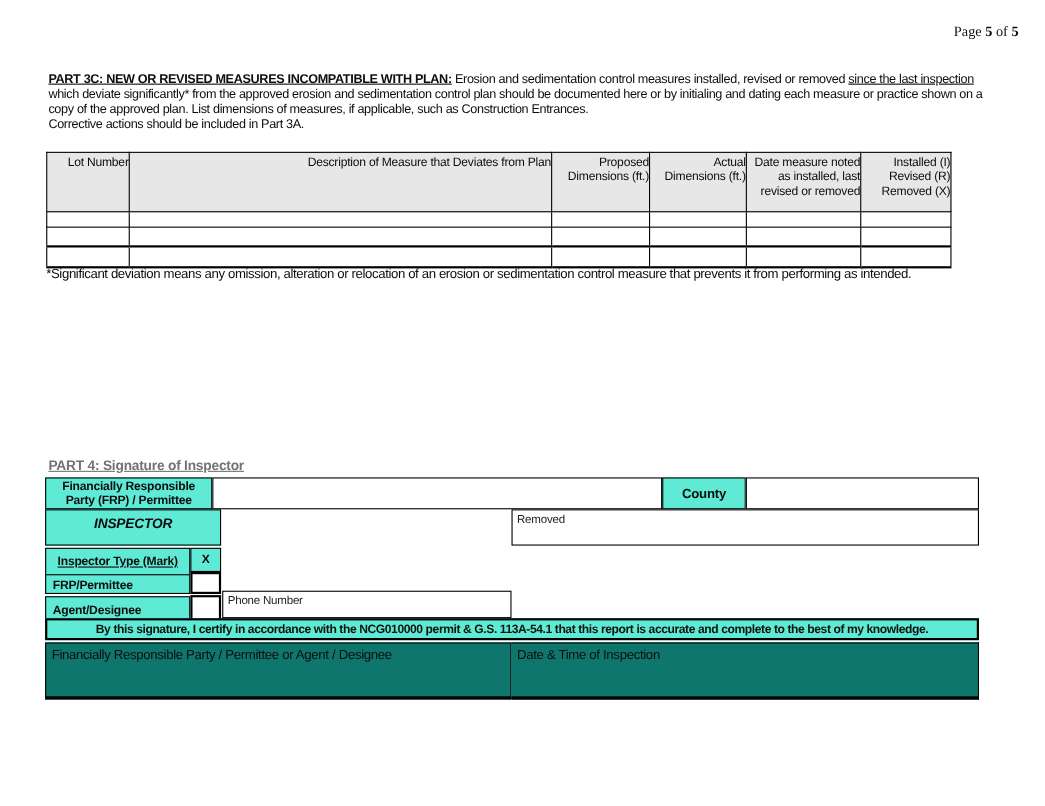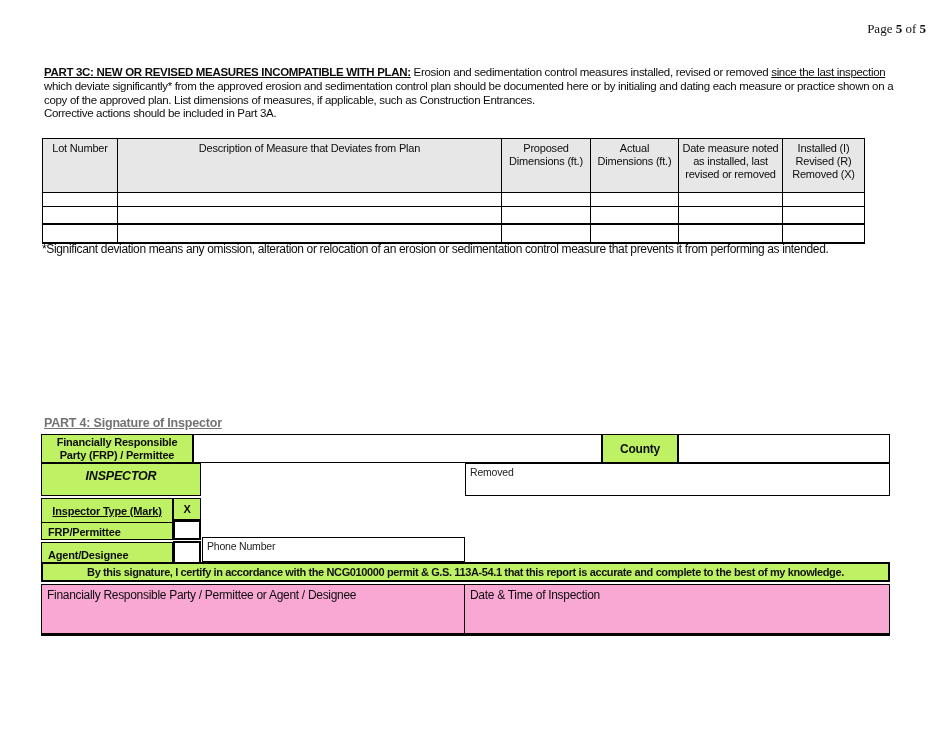--- a/index.html
+++ b/index.html
@@ -28,39 +28,39 @@
   
   .dev-table{
     position:absolute;top:138px;left:42px;
     border-collapse:collapse;table-layout:fixed;width:823px;
   }
   .dev-table th,.dev-table td{
     border:1px solid #000;padding:0;
     font-size:11px;font-weight:normal;letter-spacing:-0.2px;color:#0d0d0d;
   }
   .dev-table th{
-    background:#e7e7e7;vertical-align:top;text-align:center;
+    background:#e7e7e7;vertical-align:top;text-align:right;
     line-height:13px;padding-top:3px;padding-bottom:2px;height:48px;
   }
   .dev-table tbody tr:nth-child(1) td{height:13px;}
   .dev-table tbody tr:nth-child(2) td{height:16px;}
   .dev-table tbody tr:nth-child(3) td{height:17px;border-top:2px solid #000;border-bottom:2px solid #000;}
   .footnote{
     position:absolute;top:242px;left:42px;width:880px;
     font-size:12px;letter-spacing:-0.35px;color:#0d0d0d;
   }
   
   .p4-title{
     position:absolute;top:416px;left:44px;
     font-size:12.5px;font-weight:bold;text-decoration:underline;
     letter-spacing:-0.2px;color:#737373;
   }
   .p4{position:absolute;top:434px;left:41px;width:849px;height:202px;}
   .cell{position:absolute;box-sizing:border-box;border:1px solid #000;background:#fff;}
-  .gray{background:#bef264;}
+  .gray{background:#5eead4;}
   .lbl-bold{font-weight:bold;font-size:11px;letter-spacing:-0.2px;color:#0d0d0d;}
   .center{display:flex;align-items:center;justify-content:center;text-align:center;}
   .fieldlab{font-size:10.5px;letter-spacing:-0.2px;color:#222;padding:2px 0 0 4px;}
   
   .c-frp-label   {left:0;   top:0;  width:152px;height:29px;line-height:13px;padding-top:1px;}
   .c-frp-value   {left:152px;top:0; width:409px;height:29px;}
   .c-county-label{left:561px;top:0; width:76px; height:29px;font-size:12px;}
   .c-county-value{left:637px;top:0; width:212px;height:29px;}
   
   .c-inspector{left:0;top:29px;width:160px;height:33px;font-size:12.5px;align-items:flex-start;padding-top:5px;font-style:italic;}
@@ -77,21 +77,21 @@
   .c-address{left:161px;top:62px; width:688px;height:41px;}
   .c-phone  {left:161px;top:103px;width:263px;height:25px;}
   .c-email  {left:424px;top:103px;width:425px;height:25px;}
   
   .c-cert{
     left:0;top:128px;width:849px;height:20px;border:2px solid #000;
     font-size:11px;font-weight:bold;letter-spacing:-0.38px;
   }
   .c-sig {left:0;  top:150px;width:424px;height:52px;border-bottom:3px solid #000;border-left:1px solid #000;}
   .c-date{left:424px;top:150px;width:425px;height:52px;border-bottom:3px solid #000;border-right:1px solid #000;}
-  .c-sig,.c-date{box-sizing:border-box;border-top:1px solid #000;position:absolute;background:#f9a8d4;}
+  .c-sig,.c-date{box-sizing:border-box;border-top:1px solid #000;position:absolute;background:#0f766e;}
   .c-sig{border-right:1px solid #000;}
   .siglab{font-size:12px;letter-spacing:-0.3px;color:#0d0d0d;padding:3px 0 0 5px;}
 </style>
 </head>
 <body>
 
 <div class="page">
 
   <div class="page-number"><span>Page </span><b>5</b><span> of </span><b>5</b></div>
 

